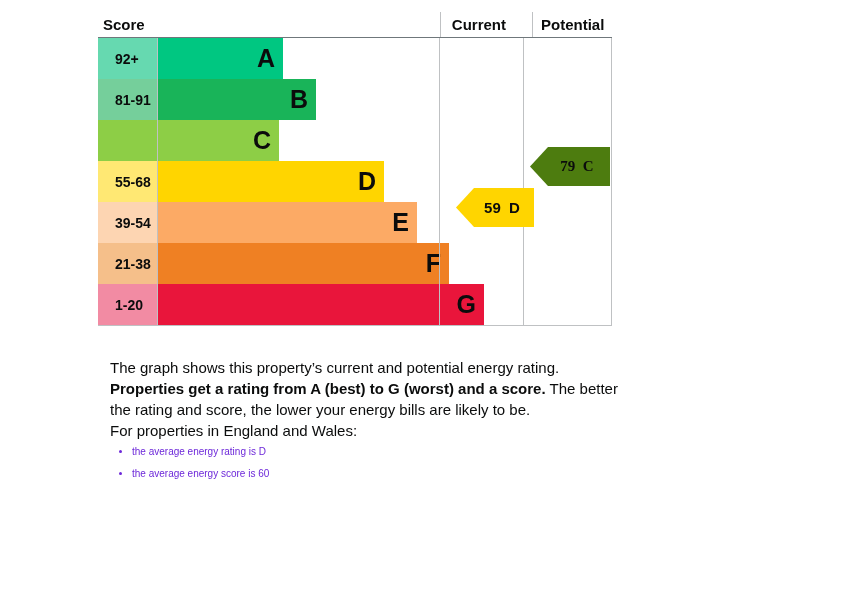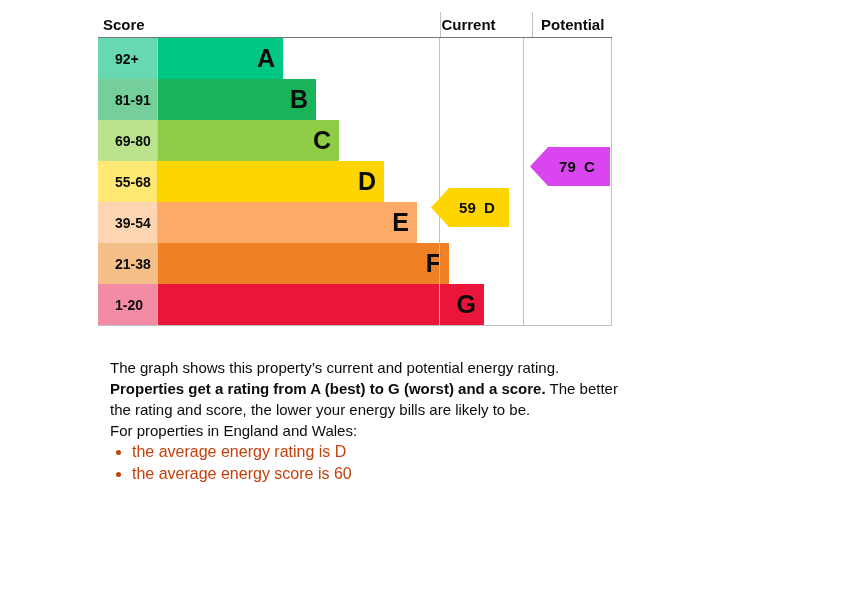--- a/index.html
+++ b/index.html
@@ -33,21 +33,21 @@
   }
   .epc-head .cell {
     font-size: 15px;
     font-weight: bold;
     line-height: 25px;
     color: #0b0c0c;
     box-sizing: border-box;
   }
   .h-score     { width: 60px;  padding-left: 5px; }
   .h-rating    { width: 282px; padding-left: 8px; border-left: 1px solid #bfc1c3; margin-top: 46px; }
-  .h-current   { width: 84px;  border-left: 1px solid #bfc1c3; }
+  .h-current   { width: 84px;  text-align: center; border-left: 1px solid #bfc1c3; }
   .h-potential { width: 88px;  text-align: center; border-left: 1px solid #bfc1c3; }
 
   .epc-body {
     position: relative;
     height: 287px;
     border-bottom: 1px solid #bfc1c3;
   }
 
   .band-row {
     position: relative;
@@ -104,21 +104,21 @@
     -webkit-clip-path: polygon(18px 0, 100% 0, 100% 100%, 18px 100%, 0 50%);
     clip-path: polygon(18px 0, 100% 0, 100% 100%, 18px 100%, 0 50%);
   }
   .arrow .txt {
     font-size: 15px;
     font-weight: bold;
     color: #0b0c0c;
     white-space: pre;
     padding-left: 14px;
   }
-  .arrow-current   { left: 333px; top: 150px; width: 78px; }
+  .arrow-current   { left: 358px; top: 150px; width: 78px; }
   .arrow-potential { left: 432px; top: 109px; width: 80px; }
 
   
   .copy {
     position: absolute;
     left: 98px;
     top: 357px;
     width: 520px;
     font-size: 15px;
     line-height: 21px;
@@ -129,23 +129,23 @@
   .p-ratings  { margin-bottom: 26px; }
   .p-region   { margin-bottom: 10px; }
   .p-ratings strong { font-weight: bold; }
 
   .avg-list {
     margin: 0;
     padding-left: 34px;
     list-style-type: disc;
   }
   .avg-list li {
-    font-size: 16px;
+    font-size: 10px;
     line-height: 22px;
-    color: #c2410c;
+    color: #6d28d9;
   }
 </style>
 </head>
 <body>
 
 <div class="epc">
 
   <div class="epc-head">
     <div class="cell h-score">Score</div>
     <div class="cell h-rating">Energy rating</div>
@@ -163,21 +163,20 @@
     </div>
 
     <div class="band-row">
       <div class="band-score" style="background-color: rgb(117, 207, 155);">81-91</div>
       <div class="band-bar" style="width: 158px; background-color: rgb(25, 180, 89);">
         <span class="band-letter">B</span>
       </div>
     </div>
 
     <div class="band-row">
-      <div class="band-score" style="background-color: rgb(187, 226, 141);">69-80</div>
       <div class="band-bar" style="width: 181px; background-color: rgb(141, 206, 70);">
         <span class="band-letter">C</span>
       </div>
     </div>
 
     <div class="band-row">
       <div class="band-score" style="background-color: rgb(255, 232, 115);">55-68</div>
       <div class="band-bar" style="width: 226px; background-color: rgb(255, 213, 0);">
         <span class="band-letter">D</span>
       </div>
@@ -206,21 +205,21 @@
 
     <div class="col-rule rule-a"></div>
     <div class="col-rule rule-b"></div>
     <div class="col-rule rule-c"></div>
     <div class="col-rule rule-d"></div>
 
     <div class="arrow arrow-current" style="background-color: rgb(255, 213, 0);">
       <span class="txt">59  D</span>
     </div>
 
-    <div class="arrow arrow-potential" style="background-color: #d946ef;">
+    <div class="arrow arrow-potential" style="background-color: #4d7c0f; font-family: Liberation Serif, serif;">
       <span class="txt">79  C</span>
     </div>
 
   </div>
 </div>
 
 <div class="copy">
 
   <p class="p-intro">The graph shows this property’s current and potential energy rating.</p>
 

